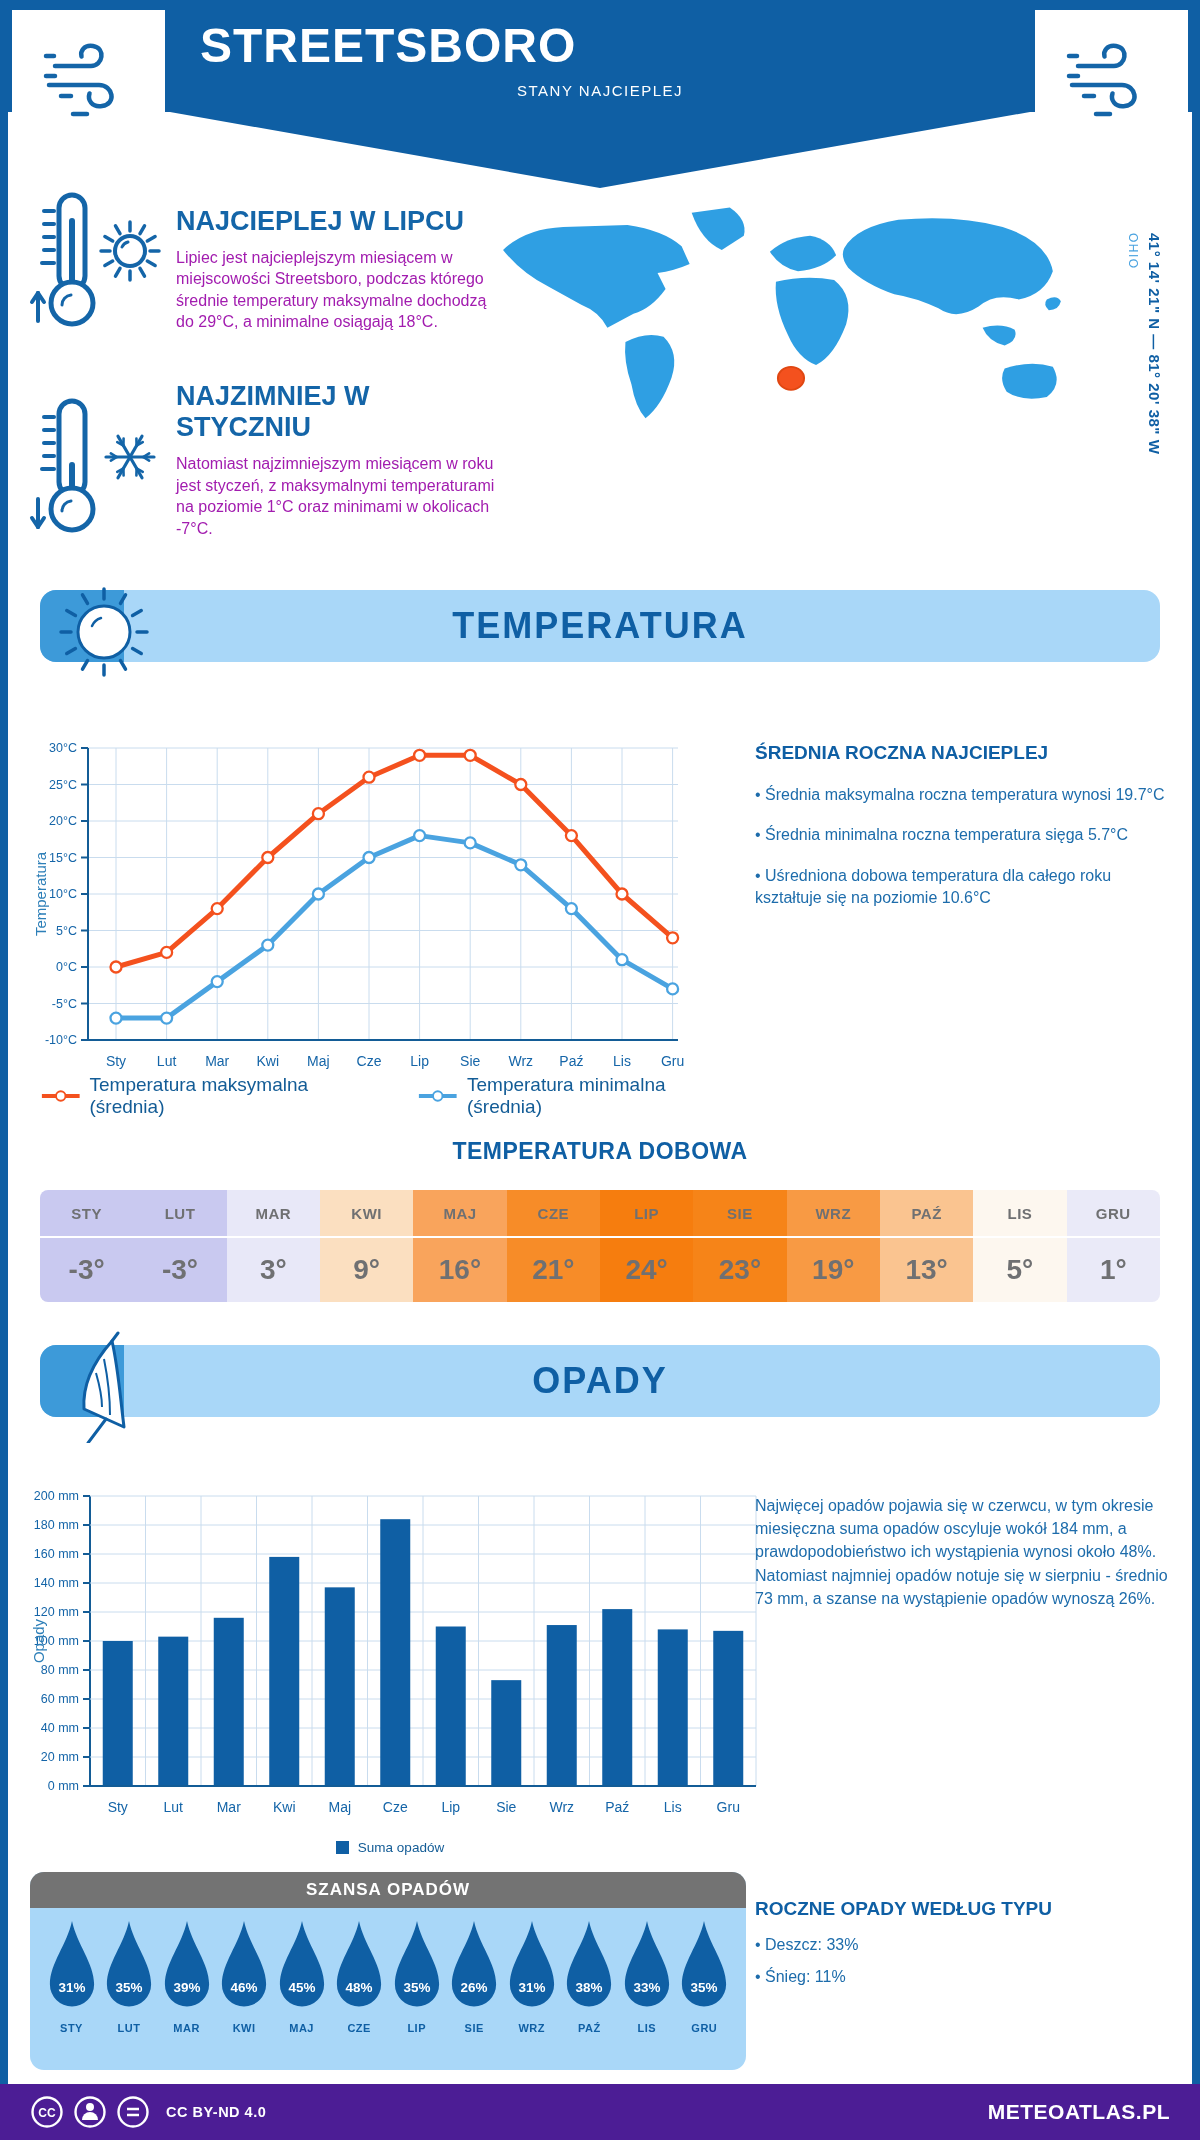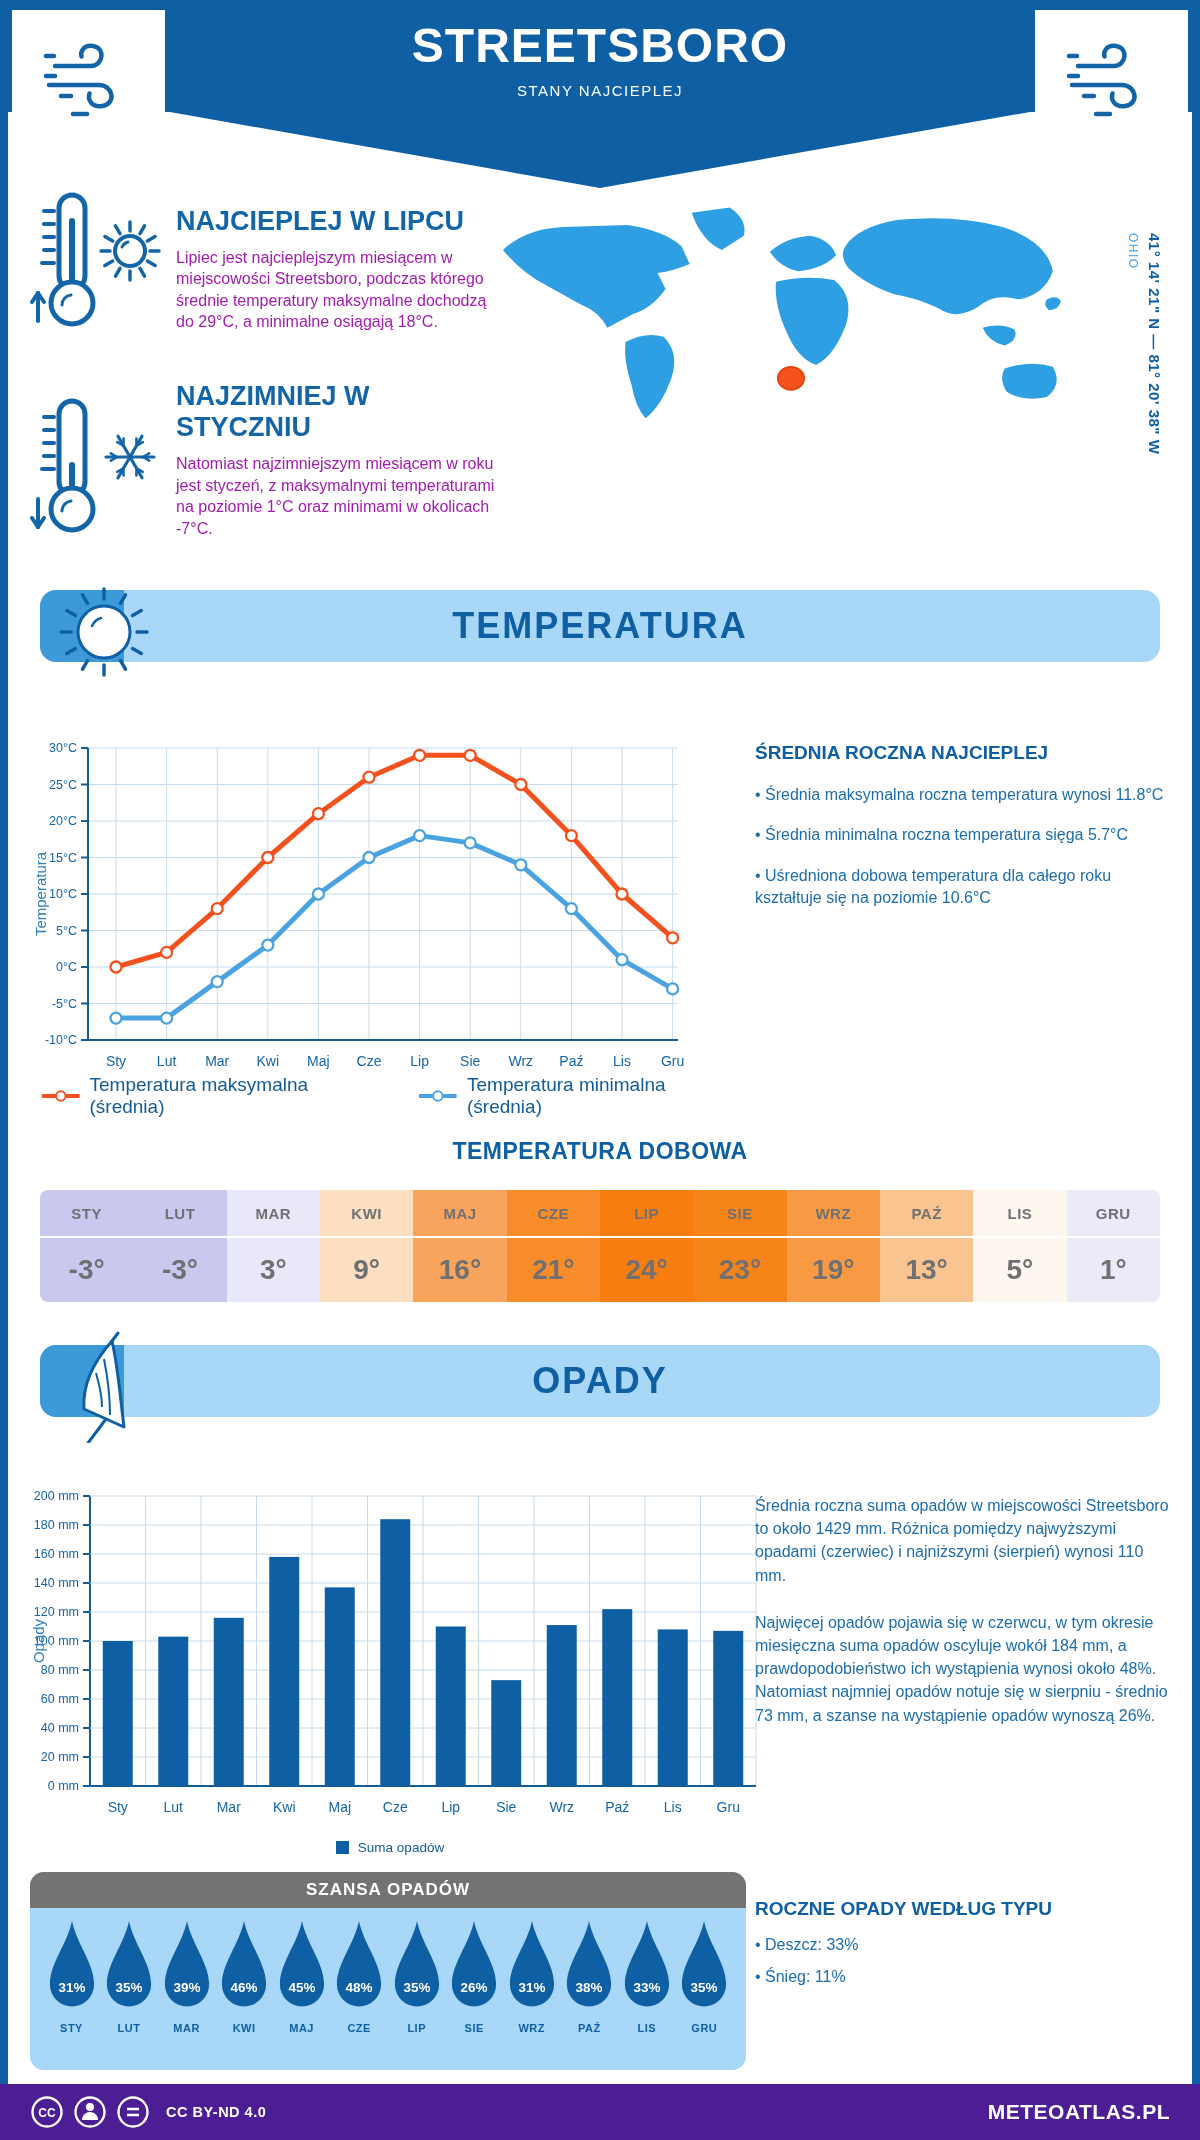--- a/index.html
+++ b/index.html
@@ -8,21 +8,21 @@
   .edge{position:absolute;top:0;bottom:0;width:8px;background:#0f5fa4;z-index:6;}
   .edge.l{left:0}.edge.r{right:0}
 
   
   .band{position:absolute;top:0;left:0;width:1200px;height:112px;background:#0f5fa4;}
   .notch{position:absolute;top:112px;left:0;width:1200px;height:80px;display:block;}
   .corner{position:absolute;top:10px;width:153px;height:140px;background:#fff;z-index:7;
           display:flex;align-items:center;justify-content:center;}
   .corner.l{left:12px}.corner.r{right:12px}
   .wind{color:#1465a8;}
-  .header-title{position:absolute;top:18px;left:200px;right:200px;text-align:center;color:#fff;
+  .header-title{position:absolute;top:18px;left:200px;right:200px;text-align:left;color:#fff;
                 font-size:48px;font-weight:bold;letter-spacing:1px;z-index:3;}
   .header-sub{position:absolute;top:82px;left:200px;right:200px;text-align:center;color:#fff;
               font-size:15px;letter-spacing:1.5px;z-index:3;}
 
   
   .intro{position:absolute;top:115px;left:0;width:1200px;height:475px;}
   .feature{position:absolute;left:28px;width:480px;display:flex;align-items:flex-end;}
   .f1{top:72px}.f2{top:262px}
   .fe-icon{width:148px;flex:none;color:#1465a8;}
   .fe-h{font-size:27px;font-weight:bold;color:#1465a8;margin:4px 0 10px;}
@@ -358,21 +358,21 @@
         <div class="lg-item">
           <svg width="44" height="14" viewBox="0 0 44 14">
             <line x1="2" y1="7" x2="42" y2="7" stroke="#4aa3e0" stroke-width="4"></line>
             <circle cx="22" cy="7" r="5" fill="#fff" stroke="#4aa3e0" stroke-width="2"></circle>
           </svg>
           <span>Temperatura minimalna (średnia)</span>
         </div>
       </div>
     <div class="side-t">
       <div class="side-h">ŚREDNIA ROCZNA NAJCIEPLEJ</div>
-      <div class="bullet">• Średnia maksymalna roczna temperatura wynosi 11.8°C</div>
+      <div class="bullet">• Średnia maksymalna roczna temperatura wynosi 19.7°C</div>
       <div class="bullet">• Średnia minimalna roczna temperatura sięga 5.7°C</div>
       <div class="bullet">• Uśredniona dobowa temperatura dla całego roku kształtuje się na poziomie 10.6°C</div>
     </div>
     <div class="dobowa">TEMPERATURA DOBOWA</div>
   </div>
 
   <div class="ttable" id="temp-table">
       <div class="tcol" style="background: rgb(201, 201, 240);">
         <div class="tmonth">STY</div>
         <div class="tval">-3°</div>
@@ -508,21 +508,20 @@
         <rect x="687.25" y="144.85" width="30" height="155.15" fill="#0f5fa4"></rect>
         <text x="702.25" y="326" class="xlab mid">Gru</text>
         <line x1="64" y1="300" x2="730" y2="300" class="axis"></line>
         <text x="18" y="155" class="ytitle mid" transform="rotate(-90 18 155)">Opady</text>
       </svg>
     <div class="bar-legend" id="bar-legend">
       <i></i>
         <span>Suma opadów</span>
     </div>
     <div class="p-text">
-      <p>Średnia roczna suma opadów w miejscowości Streetsboro to około 1429 mm. Różnica pomiędzy najwyższymi opadami (czerwiec) i najniższymi (sierpień) wynosi 110 mm.</p>
       <p>Najwięcej opadów pojawia się w czerwcu, w tym okresie miesięczna suma opadów oscyluje wokół 184 mm, a prawdopodobieństwo ich wystąpienia wynosi około 48%. Natomiast najmniej opadów notuje się w sierpniu - średnio 73 mm, a szanse na wystąpienie opadów wynoszą 26%.</p>
     </div>
     <div class="ptype">
       <div class="side-h">ROCZNE OPADY WEDŁUG TYPU</div>
       <div class="bullet">• Deszcz: 33%</div>
       <div class="bullet">• Śnieg: 11%</div>
     </div>
   </div>
 
   <div class="szansa">

